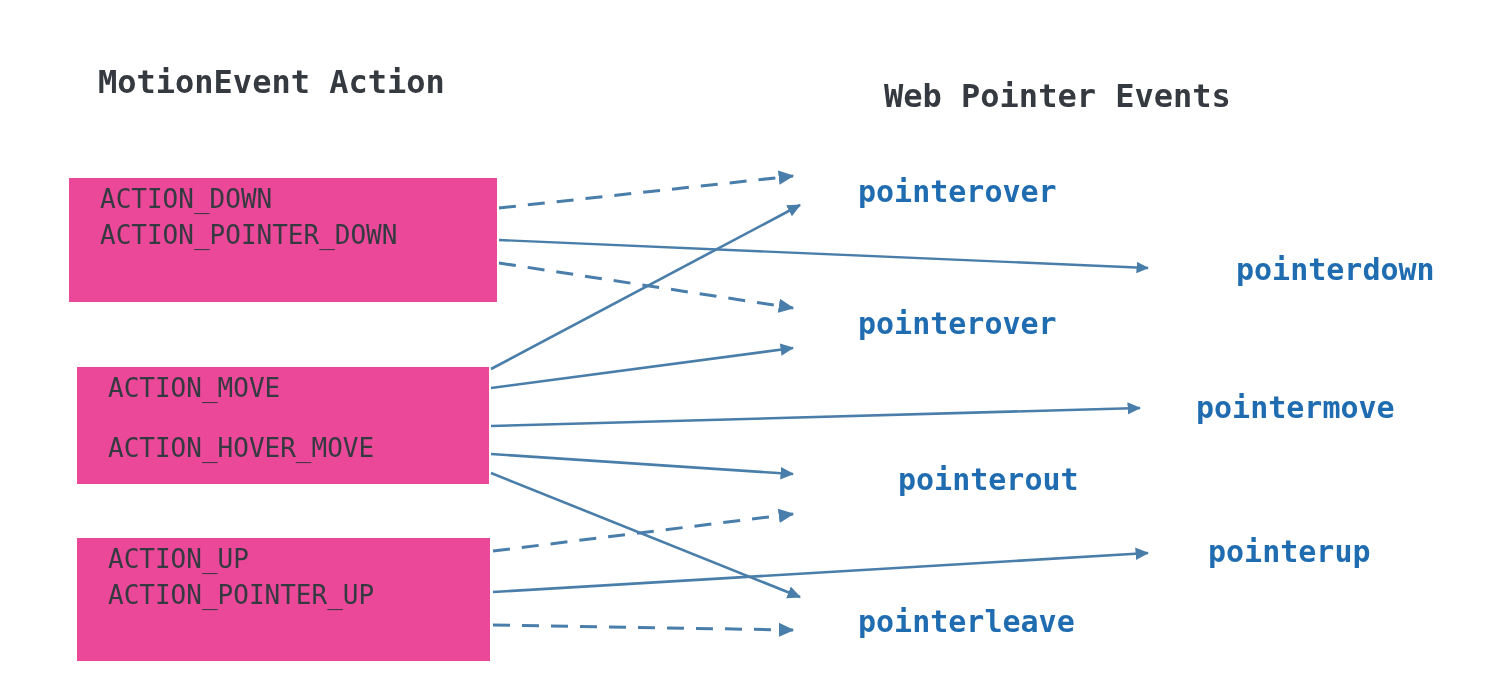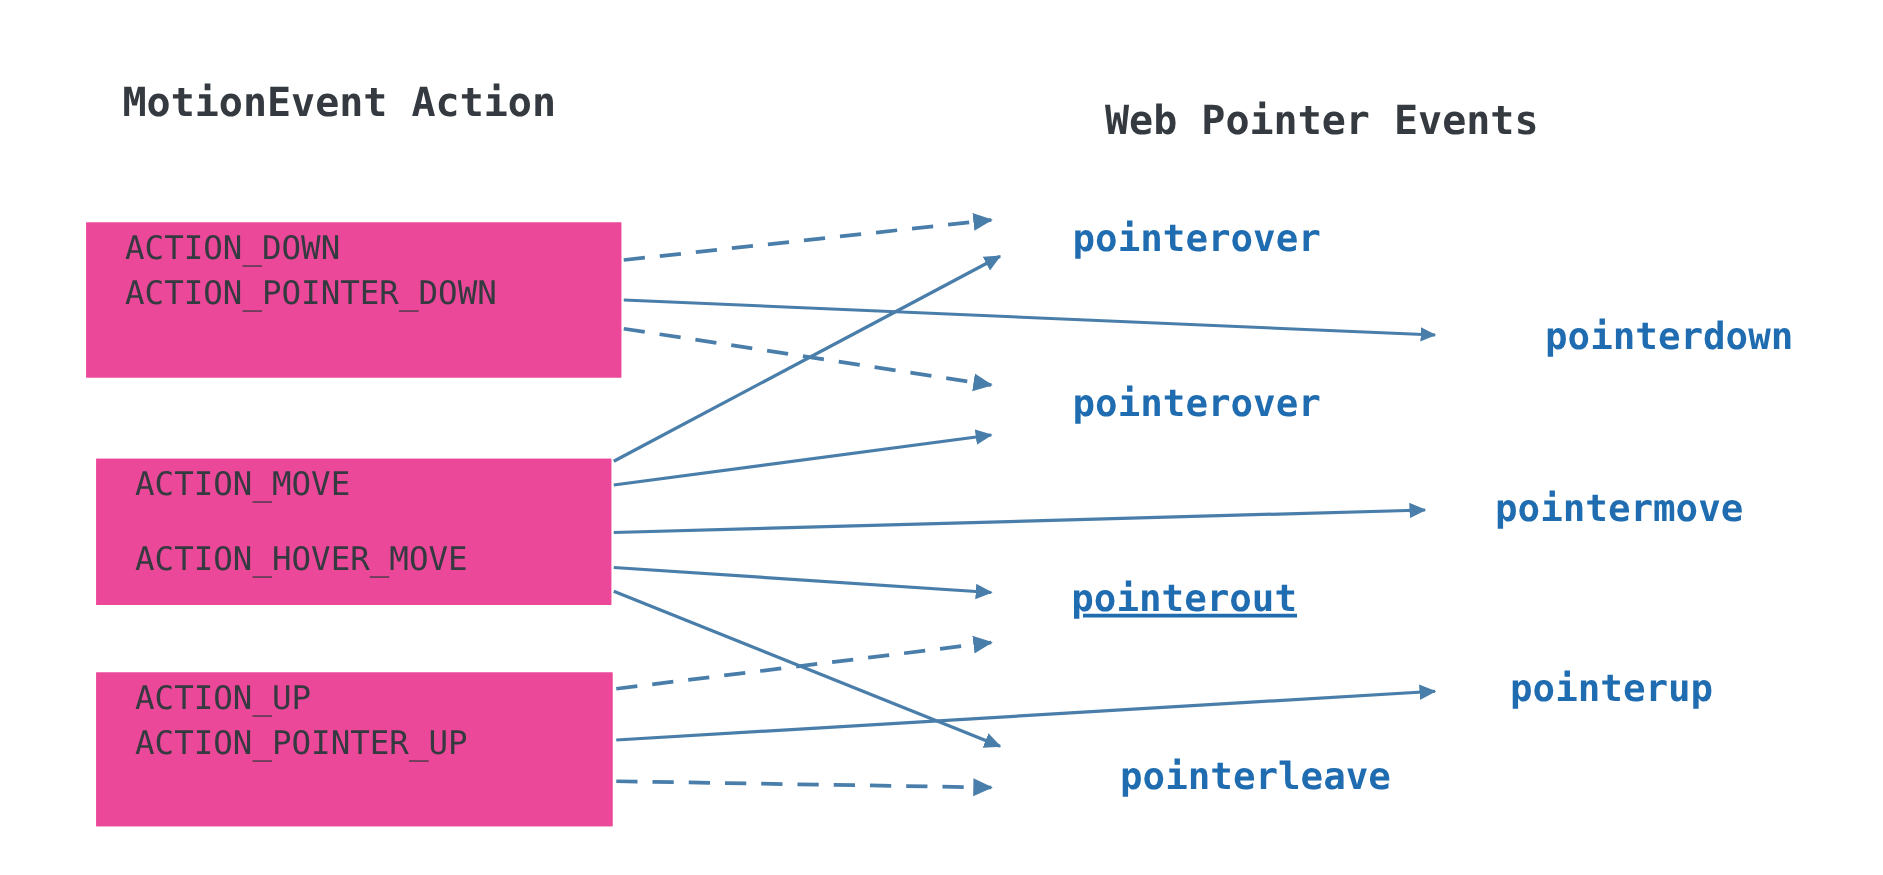--- a/index.html
+++ b/index.html
@@ -110,17 +110,17 @@
   </div>
   <div class="action-box" id="action-box-3">
     <div class="action-line">ACTION_UP</div>
     <div class="action-line">ACTION_POINTER_UP</div>
   </div>
 
   <div class="event-label" style="left: 858px; top: 174px;">pointerover</div>
   <div class="event-label" style="left: 1208px; top: 252px; margin-left: 28px;">pointerdown</div>
   <div class="event-label" style="left: 858px; top: 306px;">pointerover</div>
   <div class="event-label" style="left: 1196px; top: 390px;">pointermove</div>
-  <div class="event-label" style="left: 857px; top: 462px; text-decoration: underline;">pointerout</div>
+  <div class="event-label" style="left: 898px; top: 462px;">pointerout</div>
   <div class="event-label" style="left: 1208px; top: 534px;">pointerup</div>
-  <div class="event-label" style="left: 896px; top: 604px;">pointerleave</div>
+  <div class="event-label" style="left: 858px; top: 604px;">pointerleave</div>
 
 </div>
 
 </body></html>

